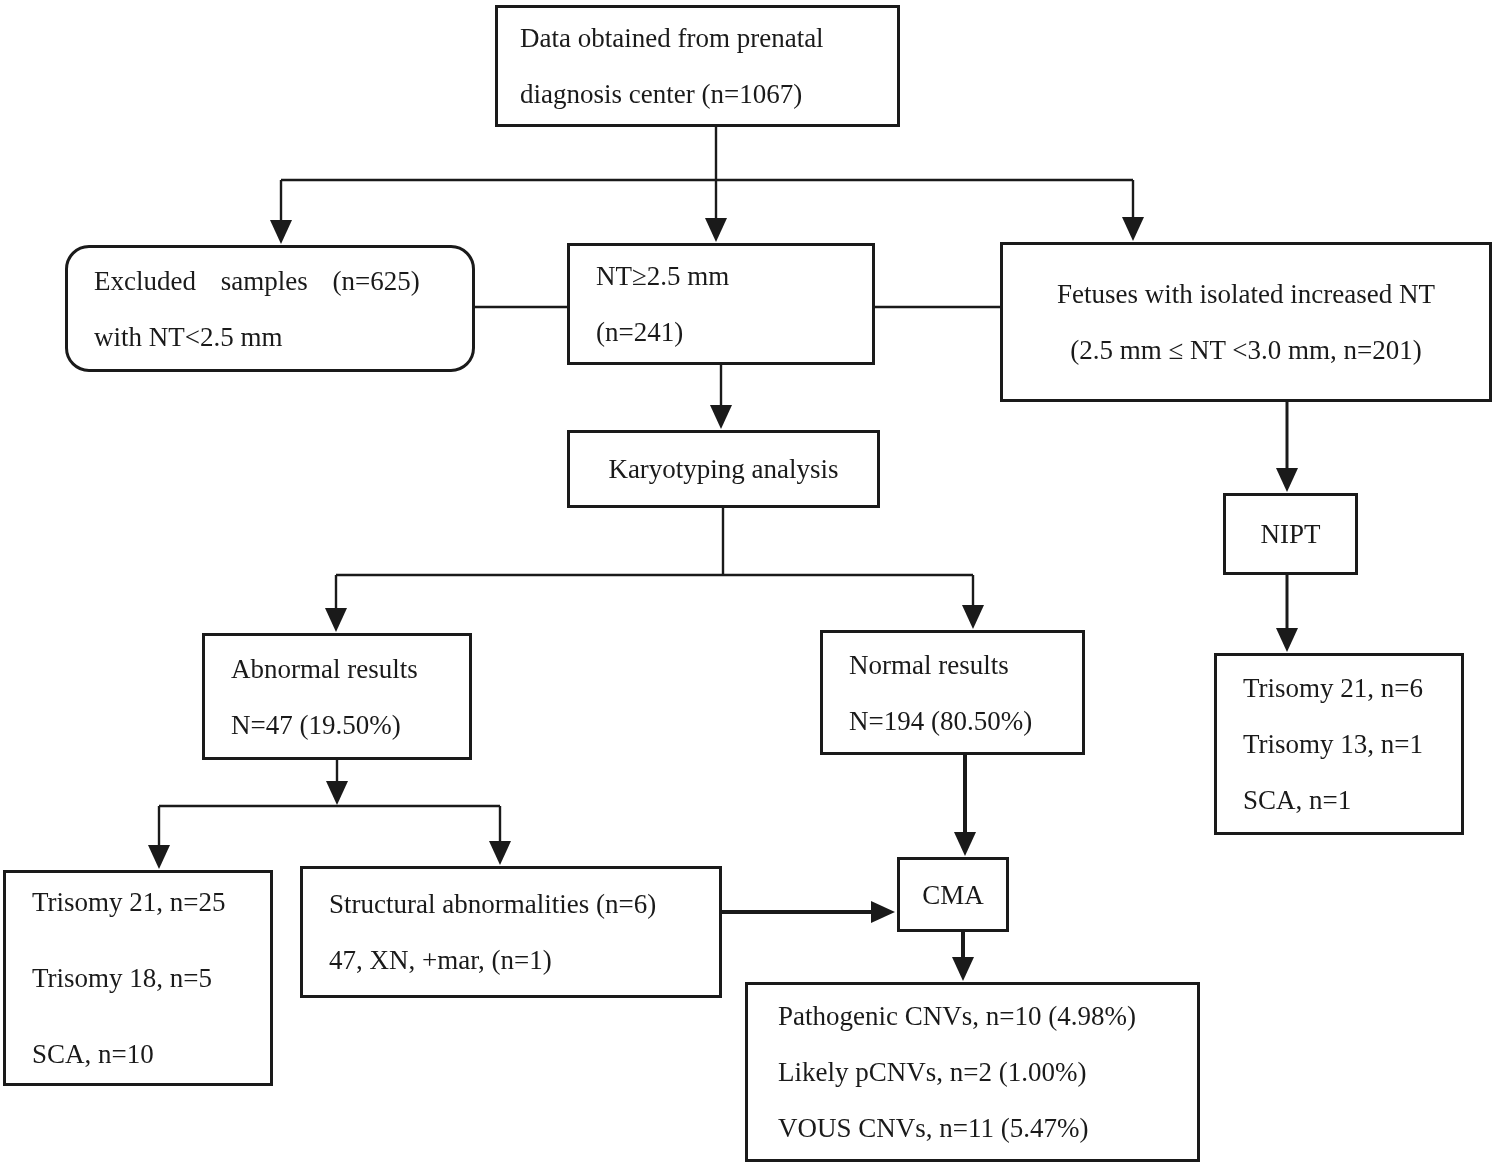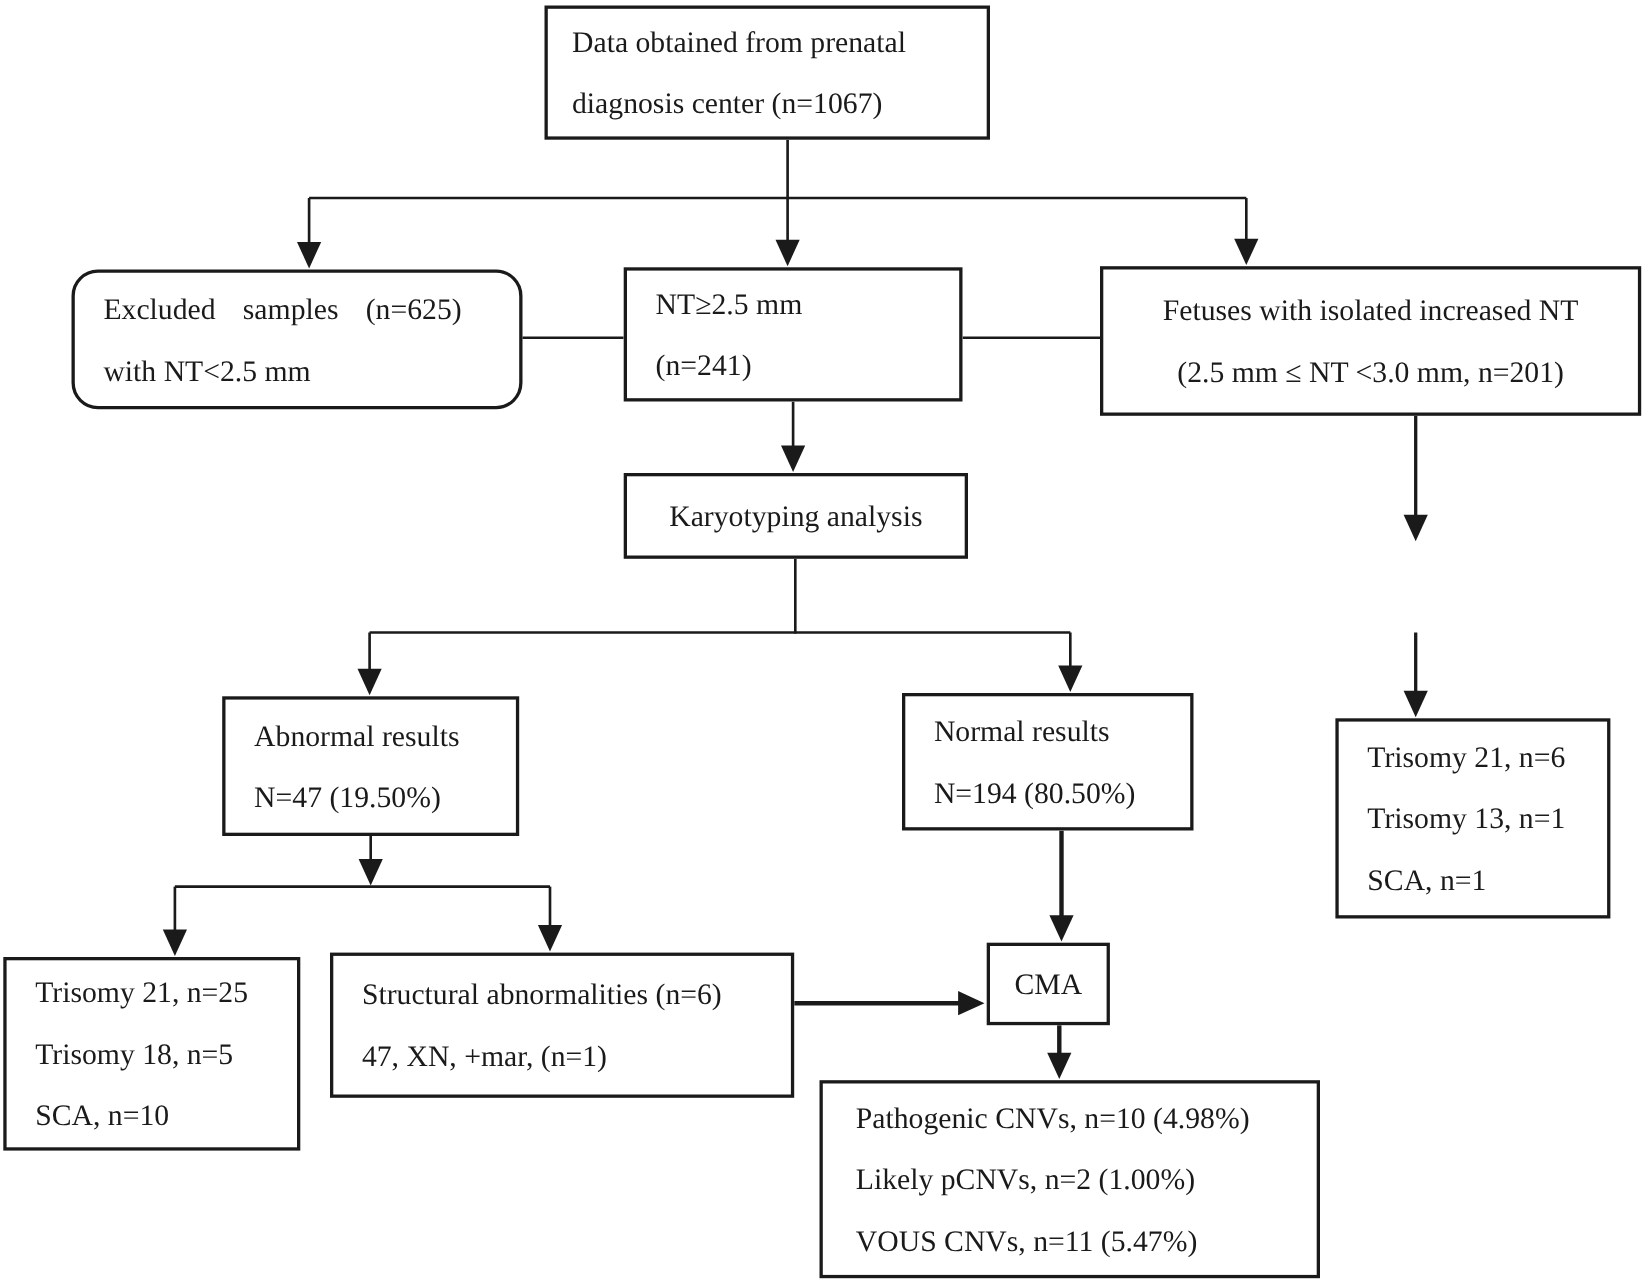--- a/index.html
+++ b/index.html
@@ -97,47 +97,50 @@
   <div class="box" style="left:65px; top:245px; width:410px; height:127px;border-radius:24px;">
     <span class="bline ws-wide">Excluded samples (n=625)</span>
     <span class="bline">with NT&lt;2.5 mm</span>
   </div>
 
   <div class="box" style="left:567px; top:243px; width:308px; height:122px;">
     <span class="bline">NT≥2.5 mm</span>
     <span class="bline">(n=241)</span>
   </div>
 
-  <div class="box center" style="left:1000px; top:242px; width:492px; height:136px;">
+  <div class="box center" style="left:1000px; top:242px; width:492px; height:160px;">
     <span class="bline">Fetuses with isolated increased NT</span>
     <span class="bline">(2.5 mm ≤ NT &lt;3.0 mm, n=201)</span>
   </div>
 
   <div class="box center" style="left:567px; top:430px; width:313px; height:78px;">
     <span class="bline">Karyotyping analysis</span>
   </div>
 
+  <div class="box center" style="left:1223px; top:493px; width:135px; height:82px;">
+    <span class="bline">NIPT</span>
+  </div>
 
   <div class="box" style="left:202px; top:633px; width:270px; height:127px;">
     <span class="bline">Abnormal results</span>
     <span class="bline">N=47 (19.50%)</span>
   </div>
 
   <div class="box" style="left:820px; top:630px; width:265px; height:125px;">
     <span class="bline">Normal results</span>
     <span class="bline">N=194 (80.50%)</span>
   </div>
 
   <div class="box" style="left:1170px; top:653px; width:250px; height:182px;margin-left:44px;">
     <span class="bline">Trisomy 21, n=6</span>
     <span class="bline">Trisomy 13, n=1</span>
     <span class="bline">SCA, n=1</span>
   </div>
 
-  <div class="box" style="left:3px; top:870px; width:270px; height:176px;">
+  <div class="box" style="left:3px; top:870px; width:270px; height:216px;gap:20px;">
     <span class="bline">Trisomy 21, n=25</span>
     <span class="bline">Trisomy 18, n=5</span>
     <span class="bline">SCA, n=10</span>
   </div>
 
   <div class="box" style="left:300px; top:866px; width:422px; height:132px;">
     <span class="bline">Structural abnormalities (n=6)</span>
     <span class="bline">47, XN, +mar, (n=1)</span>
   </div>
 

